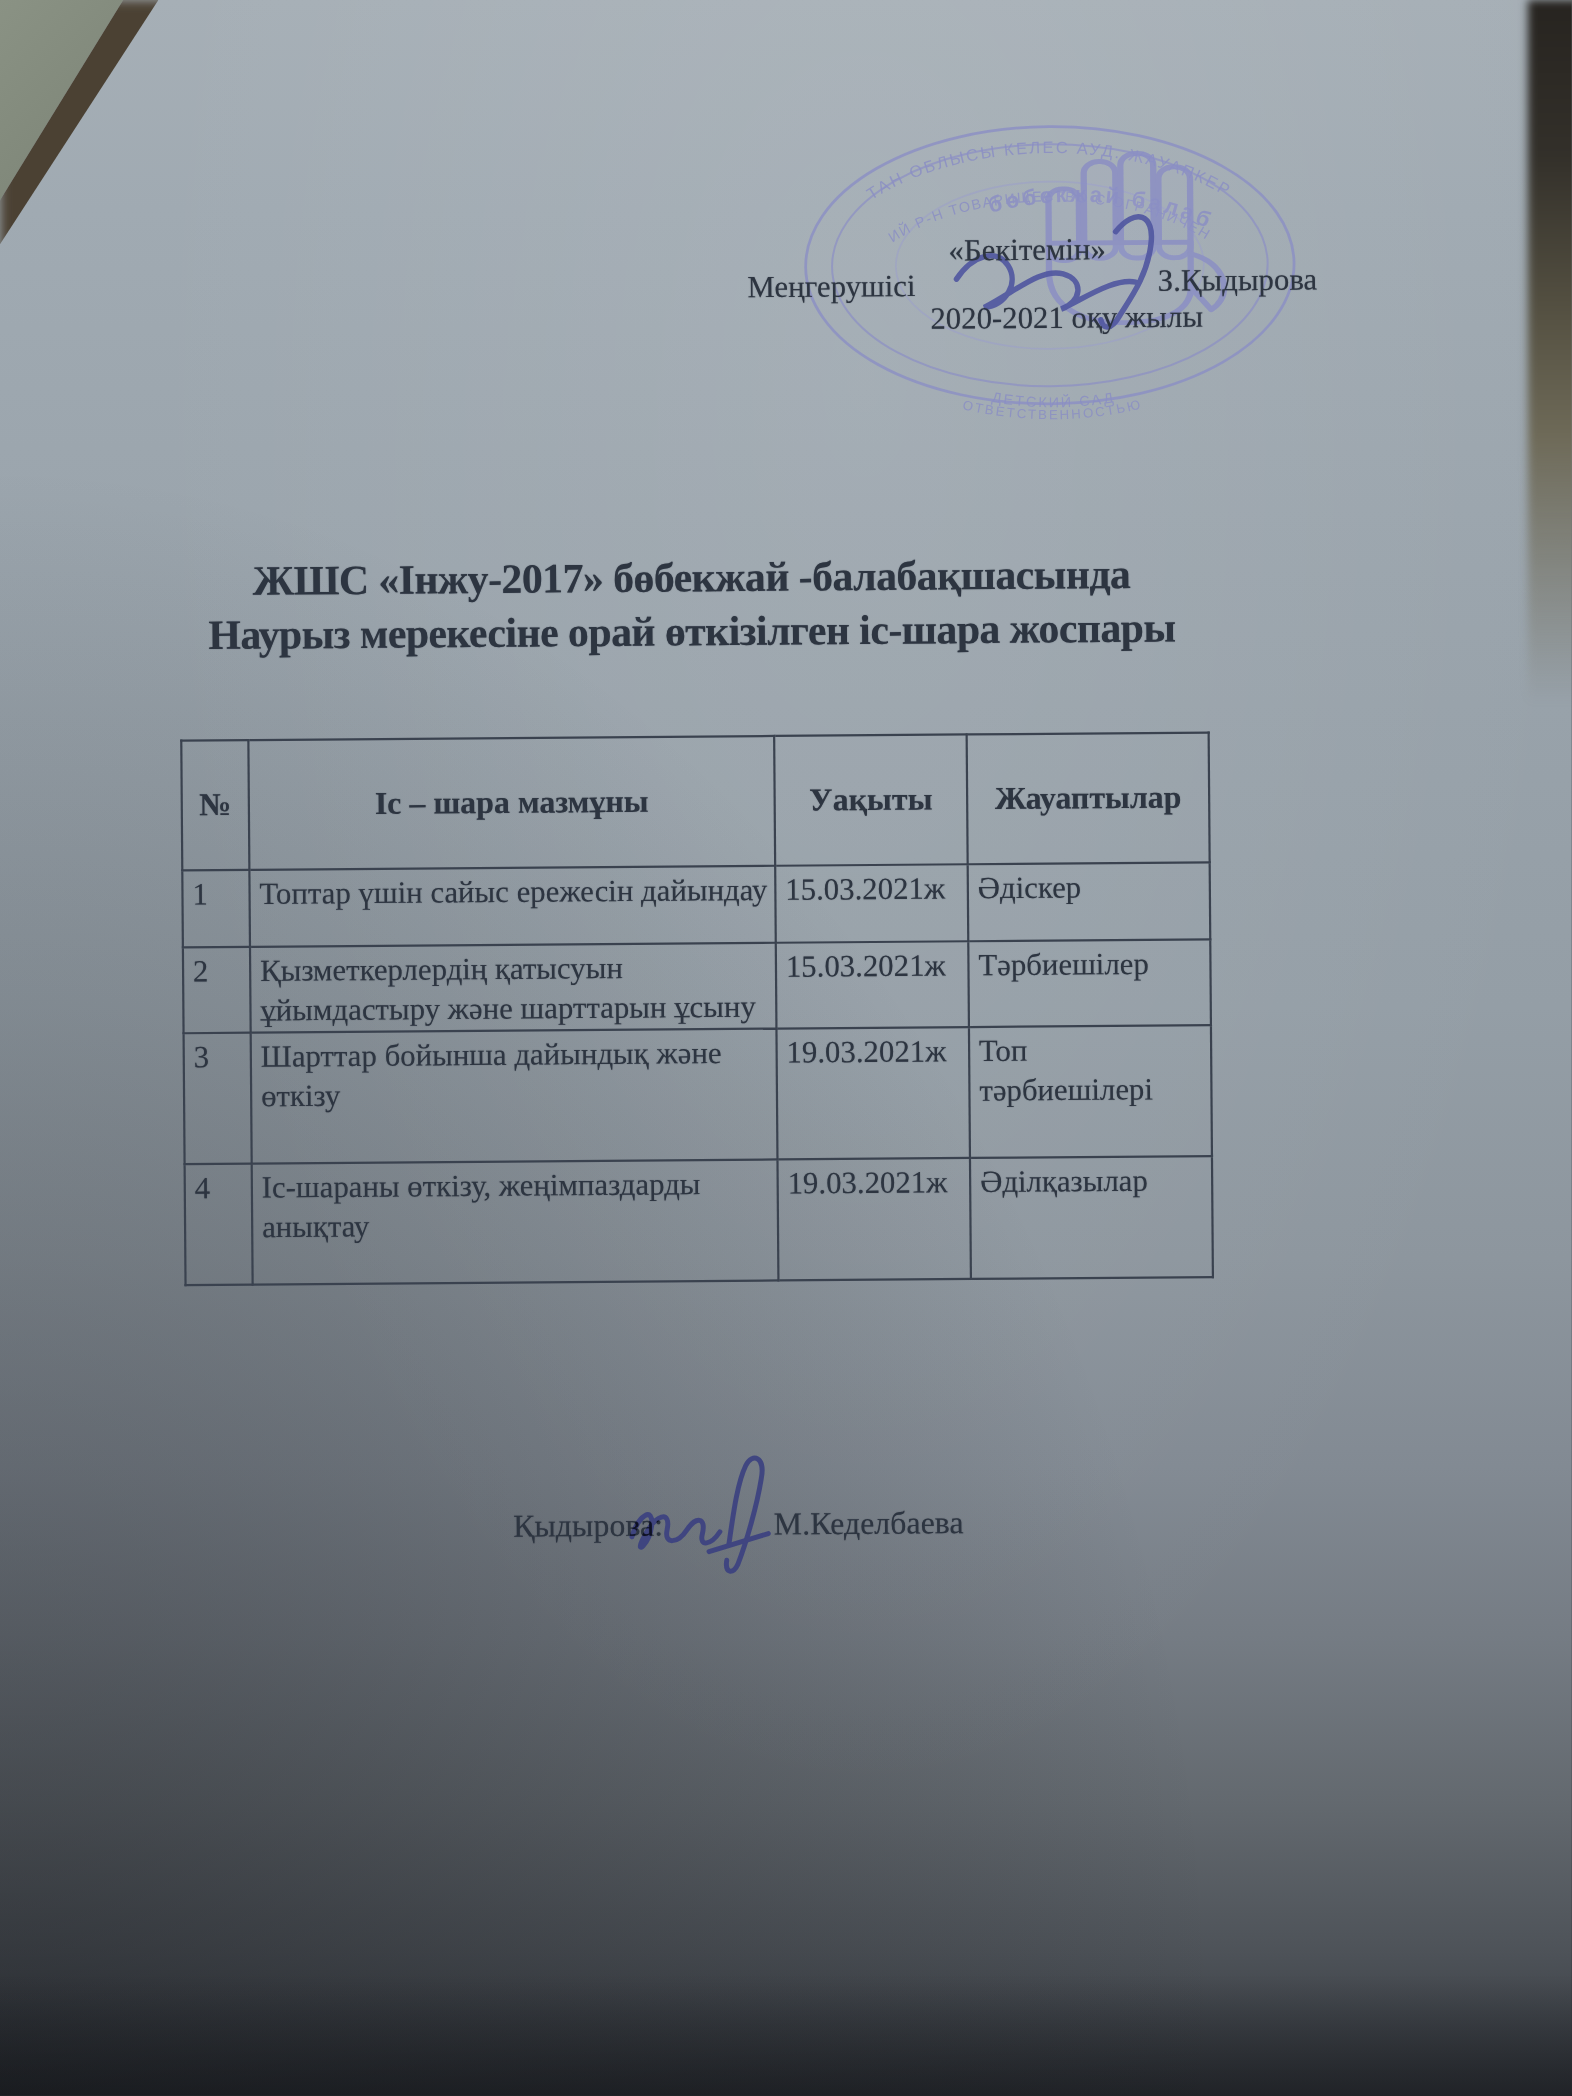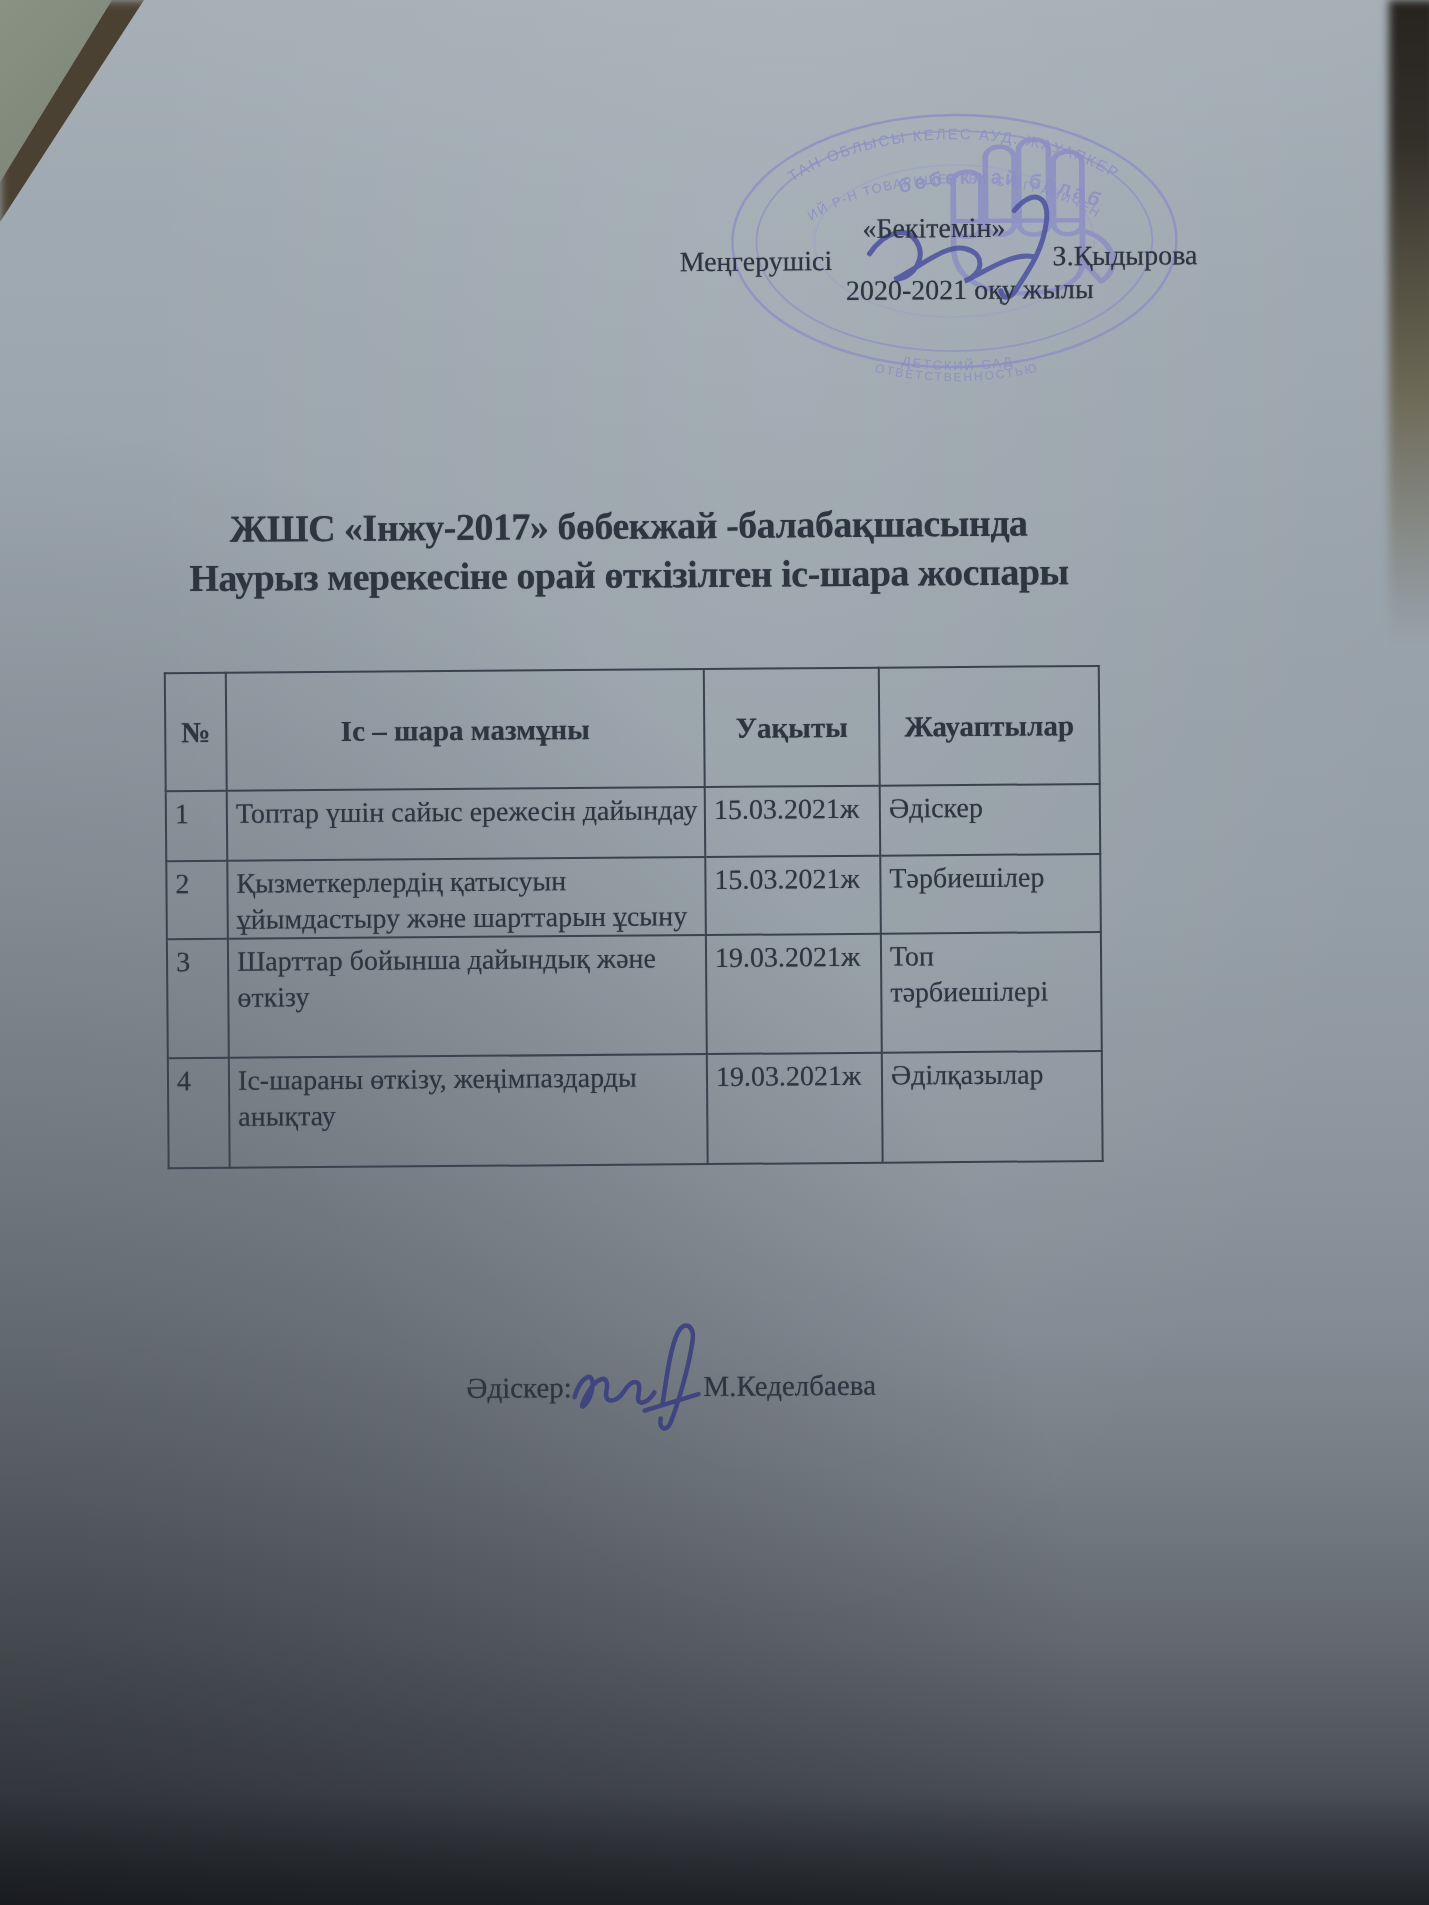--- a/index.html
+++ b/index.html
@@ -145,21 +145,21 @@
         <tr class="r4">
           <td>4</td>
           <td class="c-activity">Іс-шараны өткізу, жеңімпаздарды анықтау</td>
           <td>19.03.2021ж</td>
           <td>Әділқазылар</td>
         </tr>
       </tbody>
     </table>
 
     <div>
-      <div class="txt footer-label" style="left:463px;top:1370px;">Әдіскер:</div>
+      <div class="txt footer-label" style="left:463px;top:1370px;">Қыдырова:</div>
       <svg class="footer-sig" width="140" height="120" viewBox="0 0 140 120">
         <g fill="none" stroke="#3c4280" stroke-width="4.5" stroke-linecap="round" opacity="0.92">
           <path d="M 8 78 C 14 58 28 50 26 68 C 24 84 10 96 18 80 C 30 56 44 54 40 72 C 37 86 50 84 58 72 C 66 60 76 60 72 76 C 69 88 80 86 88 74"></path>
           <path d="M 96 86 C 100 60 104 30 112 14 C 118 2 130 6 126 26 C 122 50 112 84 104 104 C 100 113 92 112 94 100"></path>
           <path d="M 78 92 L 132 76"></path>
         </g>
       </svg>
       <div class="txt footer-label" style="left:700px;top:1370px;">М.Кеделбаева</div>
     </div>
 

